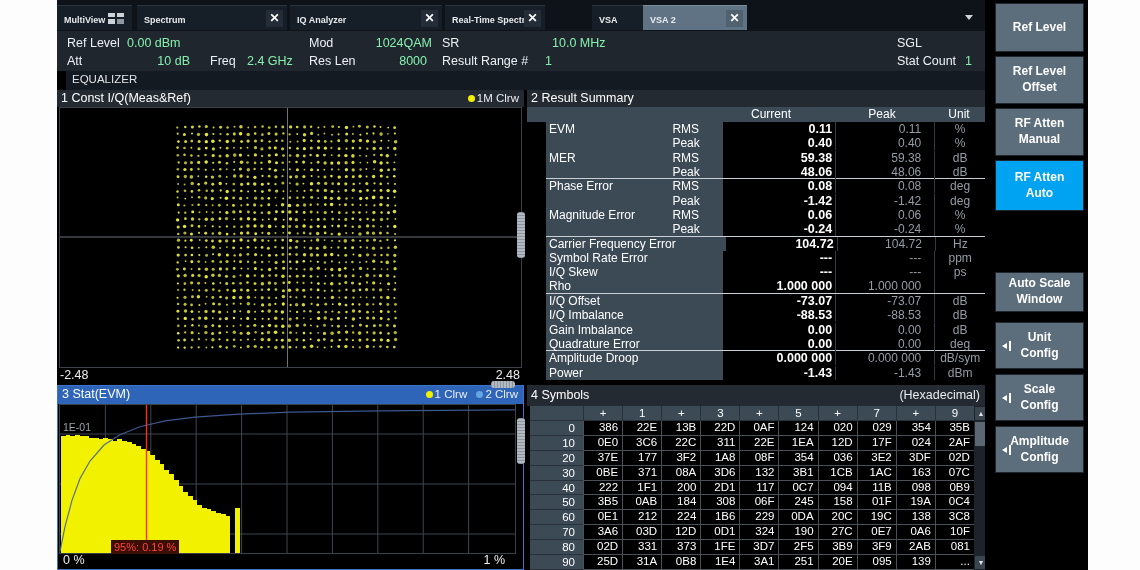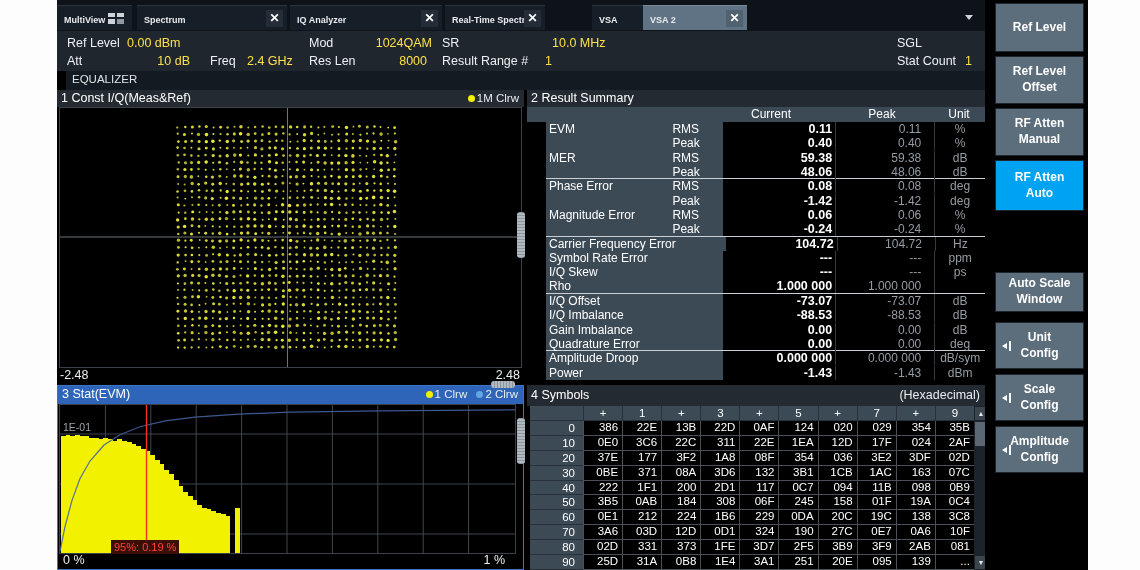--- a/index.html
+++ b/index.html
@@ -20,21 +20,21 @@
   .tab .star { position:absolute; right:27px; top:5px; color:#f2d412; font-size:12px; }
   .mvgrid { position:absolute; right:8px; top:7px; width:16px; height:11px; }
   .mvgrid i { position:absolute; background:#ccd3d9; }
   .caret { position:absolute; left:908px; top:15px; width:0; height:0;
            border-left:4px solid transparent; border-right:4px solid transparent;
            border-top:5px solid #cfd5da; }
 
   
   .settings { position:absolute; left:0; top:31px; width:928px; height:40px; background:#1f262e; }
   .s-lab { position:absolute; color:#eef1f3; font-size:12.5px; white-space:nowrap; }
-  .s-val { position:absolute; color:#fde047; font-size:12.5px; white-space:nowrap; }
+  .s-val { position:absolute; color:#86efac; font-size:12.5px; white-space:nowrap; }
   .r { text-align:right; }
   .eqrow { position:absolute; left:9px; top:71px; width:928px; height:19px; background:#141a21; }
   .eqrow span { position:absolute; left:6px; top:2px; color:#dfe3e7; font-size:11.5px; }
 
   
   .win { position:absolute; background:#000; }
   .win-h { position:absolute; left:0; top:0; right:0; height:17px; background:#232a31; color:#fff; }
   .win-h .t { position:absolute; left:4px; top:1px; font-size:12.5px; white-space:nowrap; }
   .legend { position:absolute; right:5px; top:2px; white-space:nowrap; font-size:11.5px; color:#e9ecef; }
   .ldot { display:inline-block; width:7px; height:7px; border-radius:50%; margin:0 2px 1px 6px; vertical-align:middle; }

